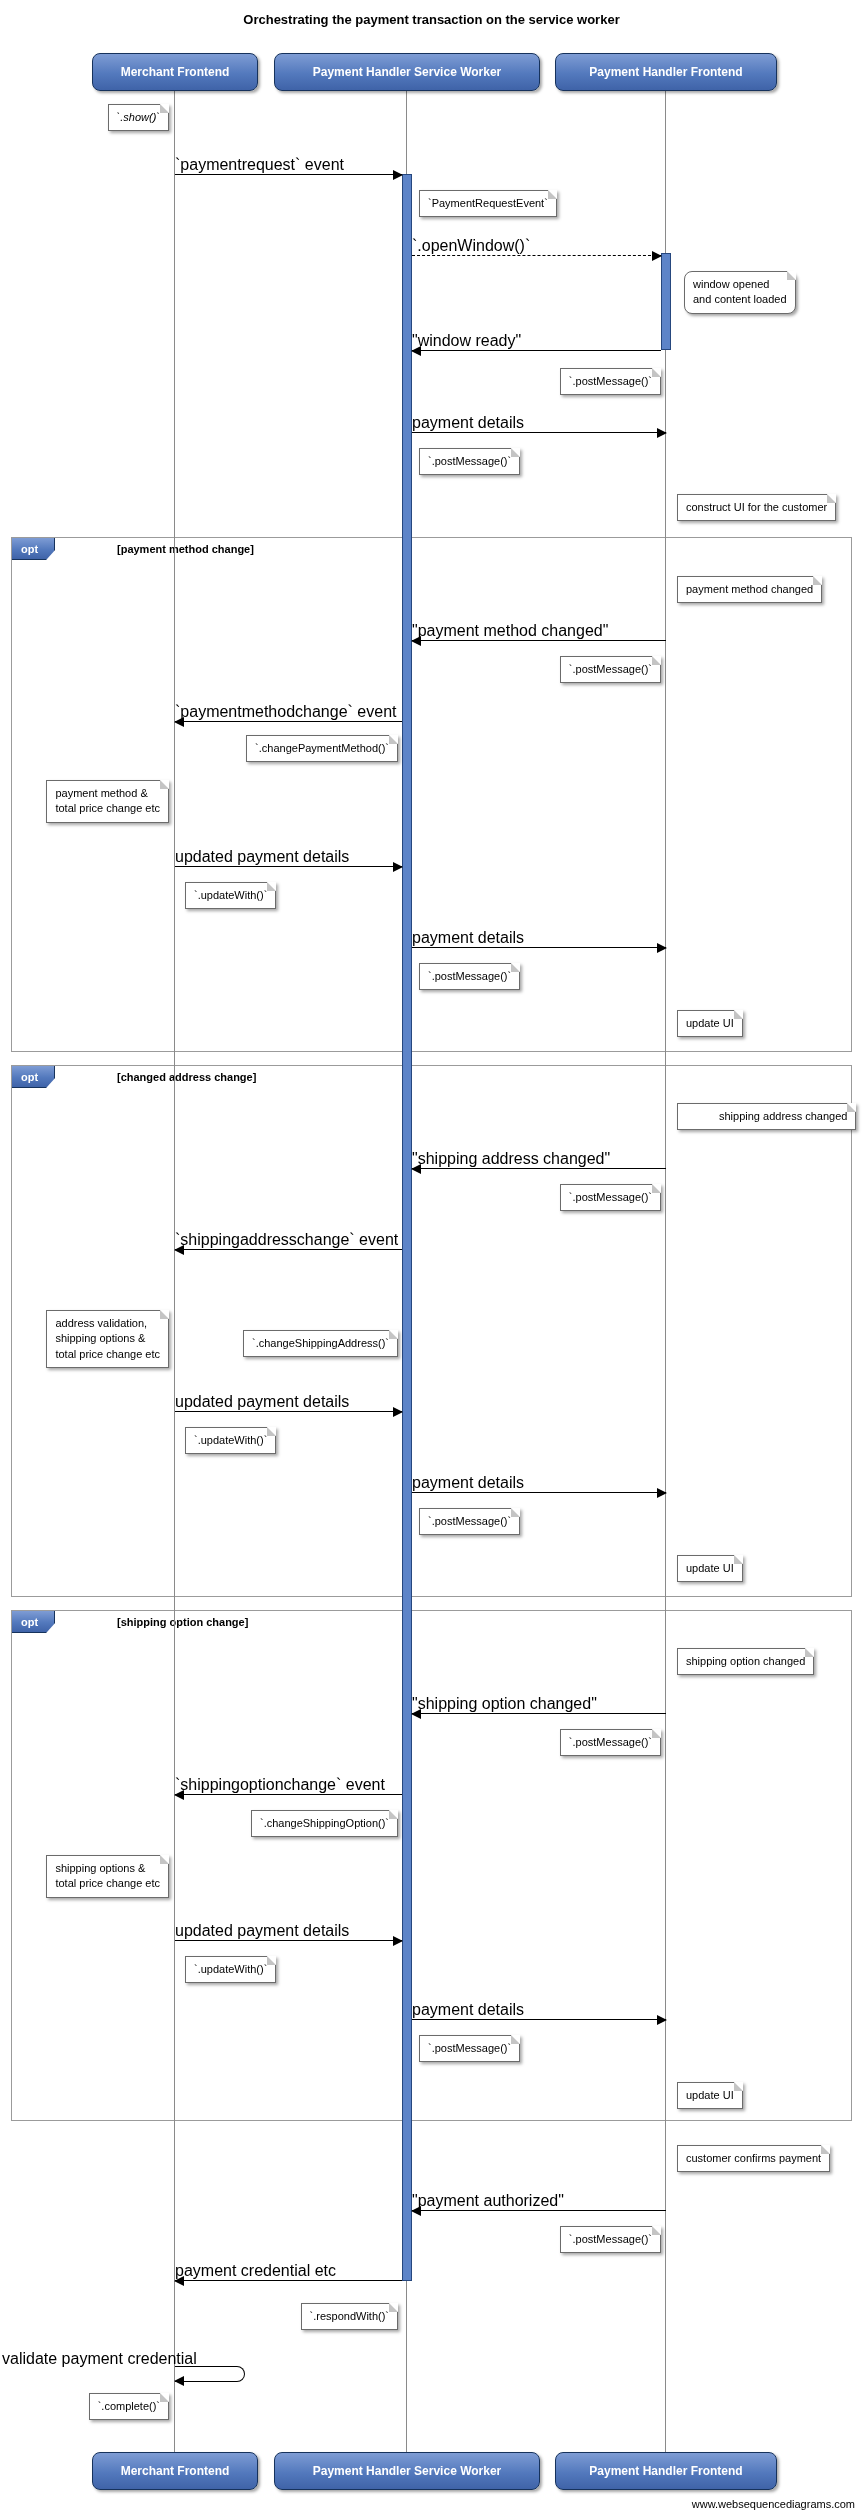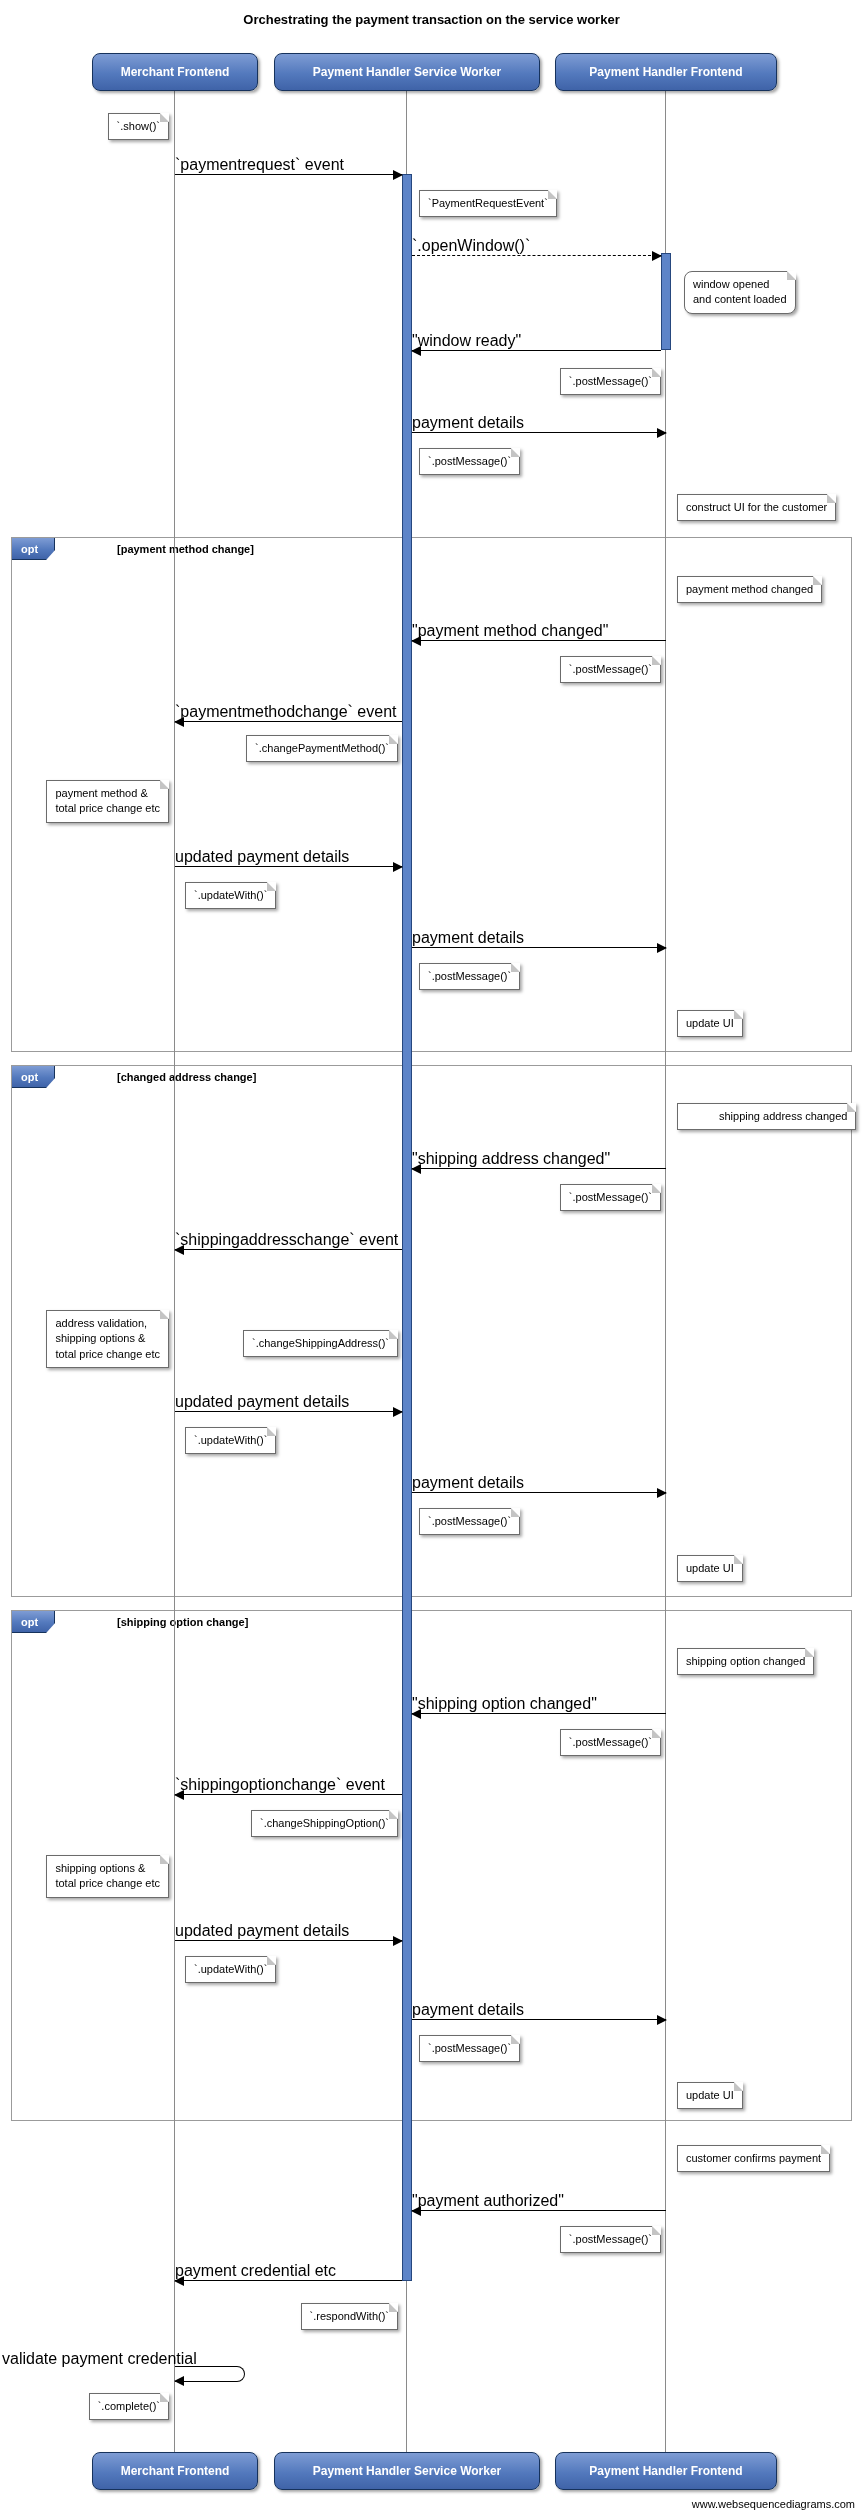--- a/index.html
+++ b/index.html
@@ -154,21 +154,21 @@
 
   <div class="msg-label" style="left:412px;top:1695px;width:254px;">"shipping option changed"</div>
   <div class="msg-label" style="left:175px;top:1776px;width:227px;">`shippingoptionchange` event</div>
   <div class="msg-label" style="left:175px;top:1922px;width:227px;">updated payment details</div>
   <div class="msg-label" style="left:412px;top:2001px;width:254px;">payment details</div>
 
   <div class="msg-label" style="left:412px;top:2192px;width:254px;">"payment authorized"</div>
   <div class="msg-label" style="left:175px;top:2262px;width:227px;">payment credential etc</div>
   <div class="msg-label" style="left:2px;top:2350px;width:170px;">validate payment credential</div>
 
-  <div class="note" style="right:694px;top:113px;">`.show()`</div>
+  <div class="note" style="right:694px;top:104px;font-style:italic;">`.show()`</div>
   <div class="note" style="left:419px;top:190px;">`PaymentRequestEvent`</div>
   <div class="note" style="left:684px;top:271px;border-radius:8px;">window opened
 and content loaded</div>
   <div class="note" style="right:202px;top:368px;">`.postMessage()`</div>
   <div class="note" style="left:419px;top:448px;">`.postMessage()`</div>
   <div class="note" style="left:677px;top:494px;">construct UI for the customer</div>
 
   <div class="note" style="left:677px;top:576px;">payment method changed</div>
   <div class="note" style="right:202px;top:656px;">`.postMessage()`</div>
   <div class="note" style="right:465px;top:735px;">`.changePaymentMethod()`</div>

